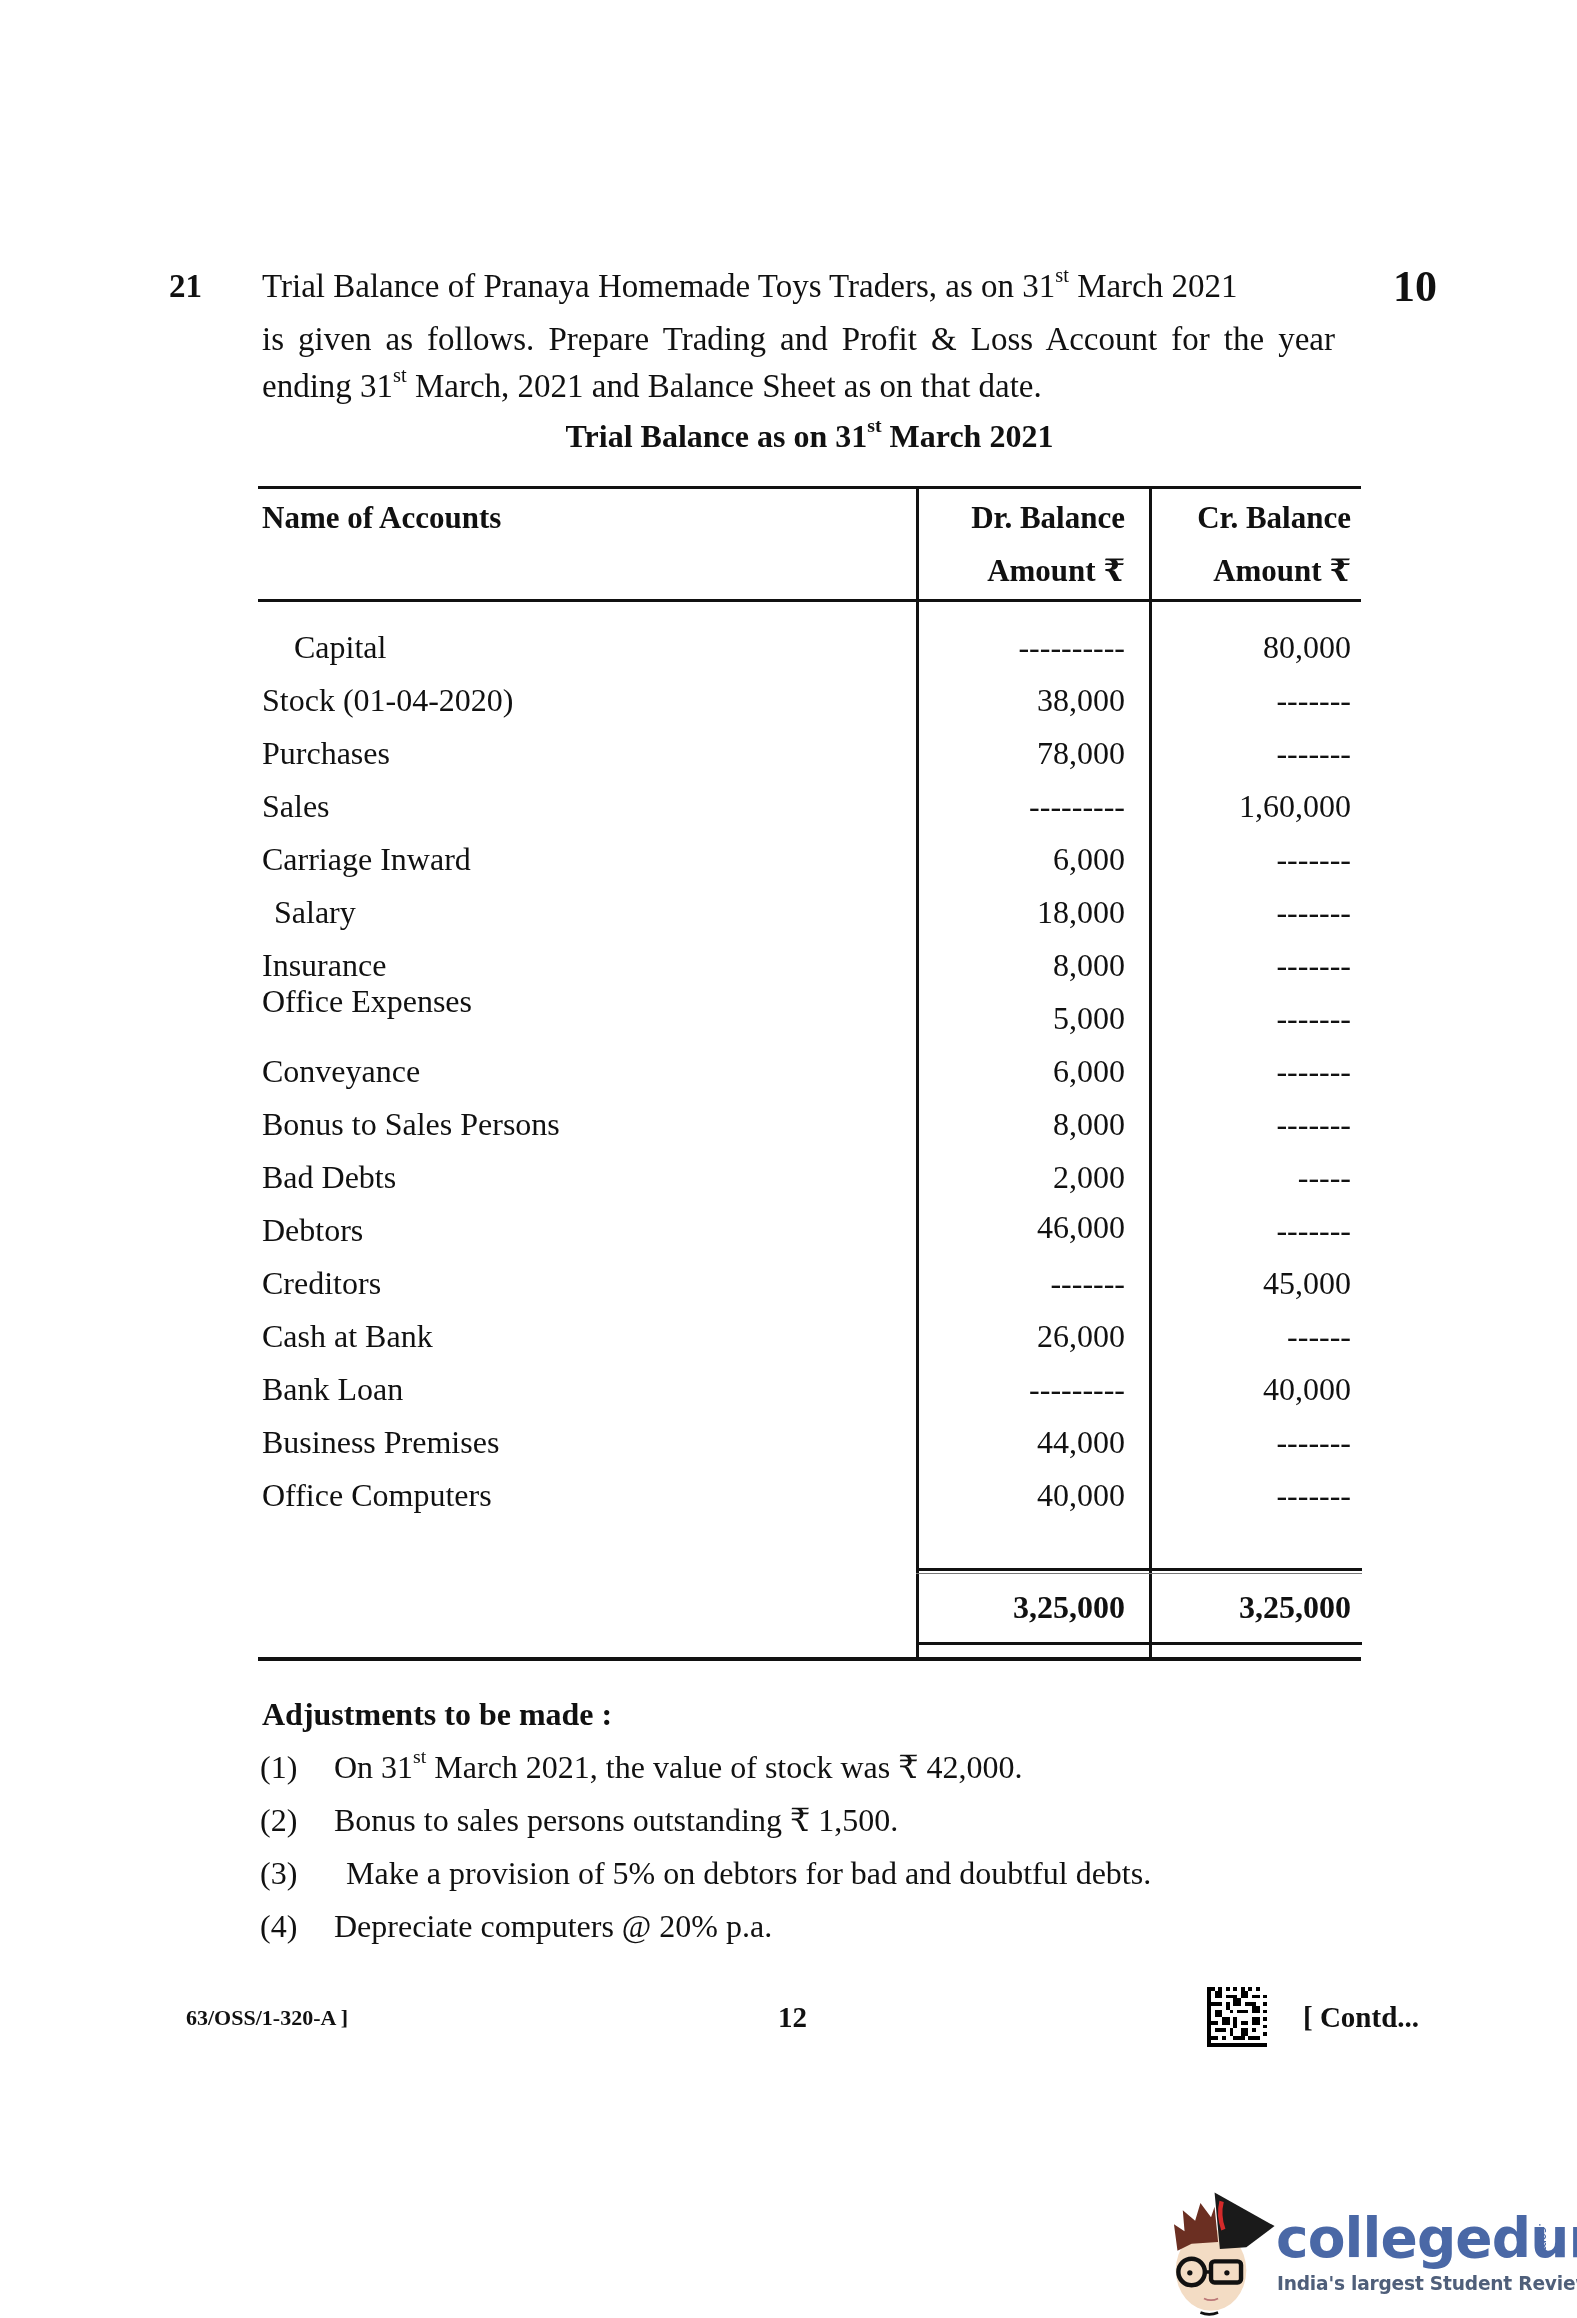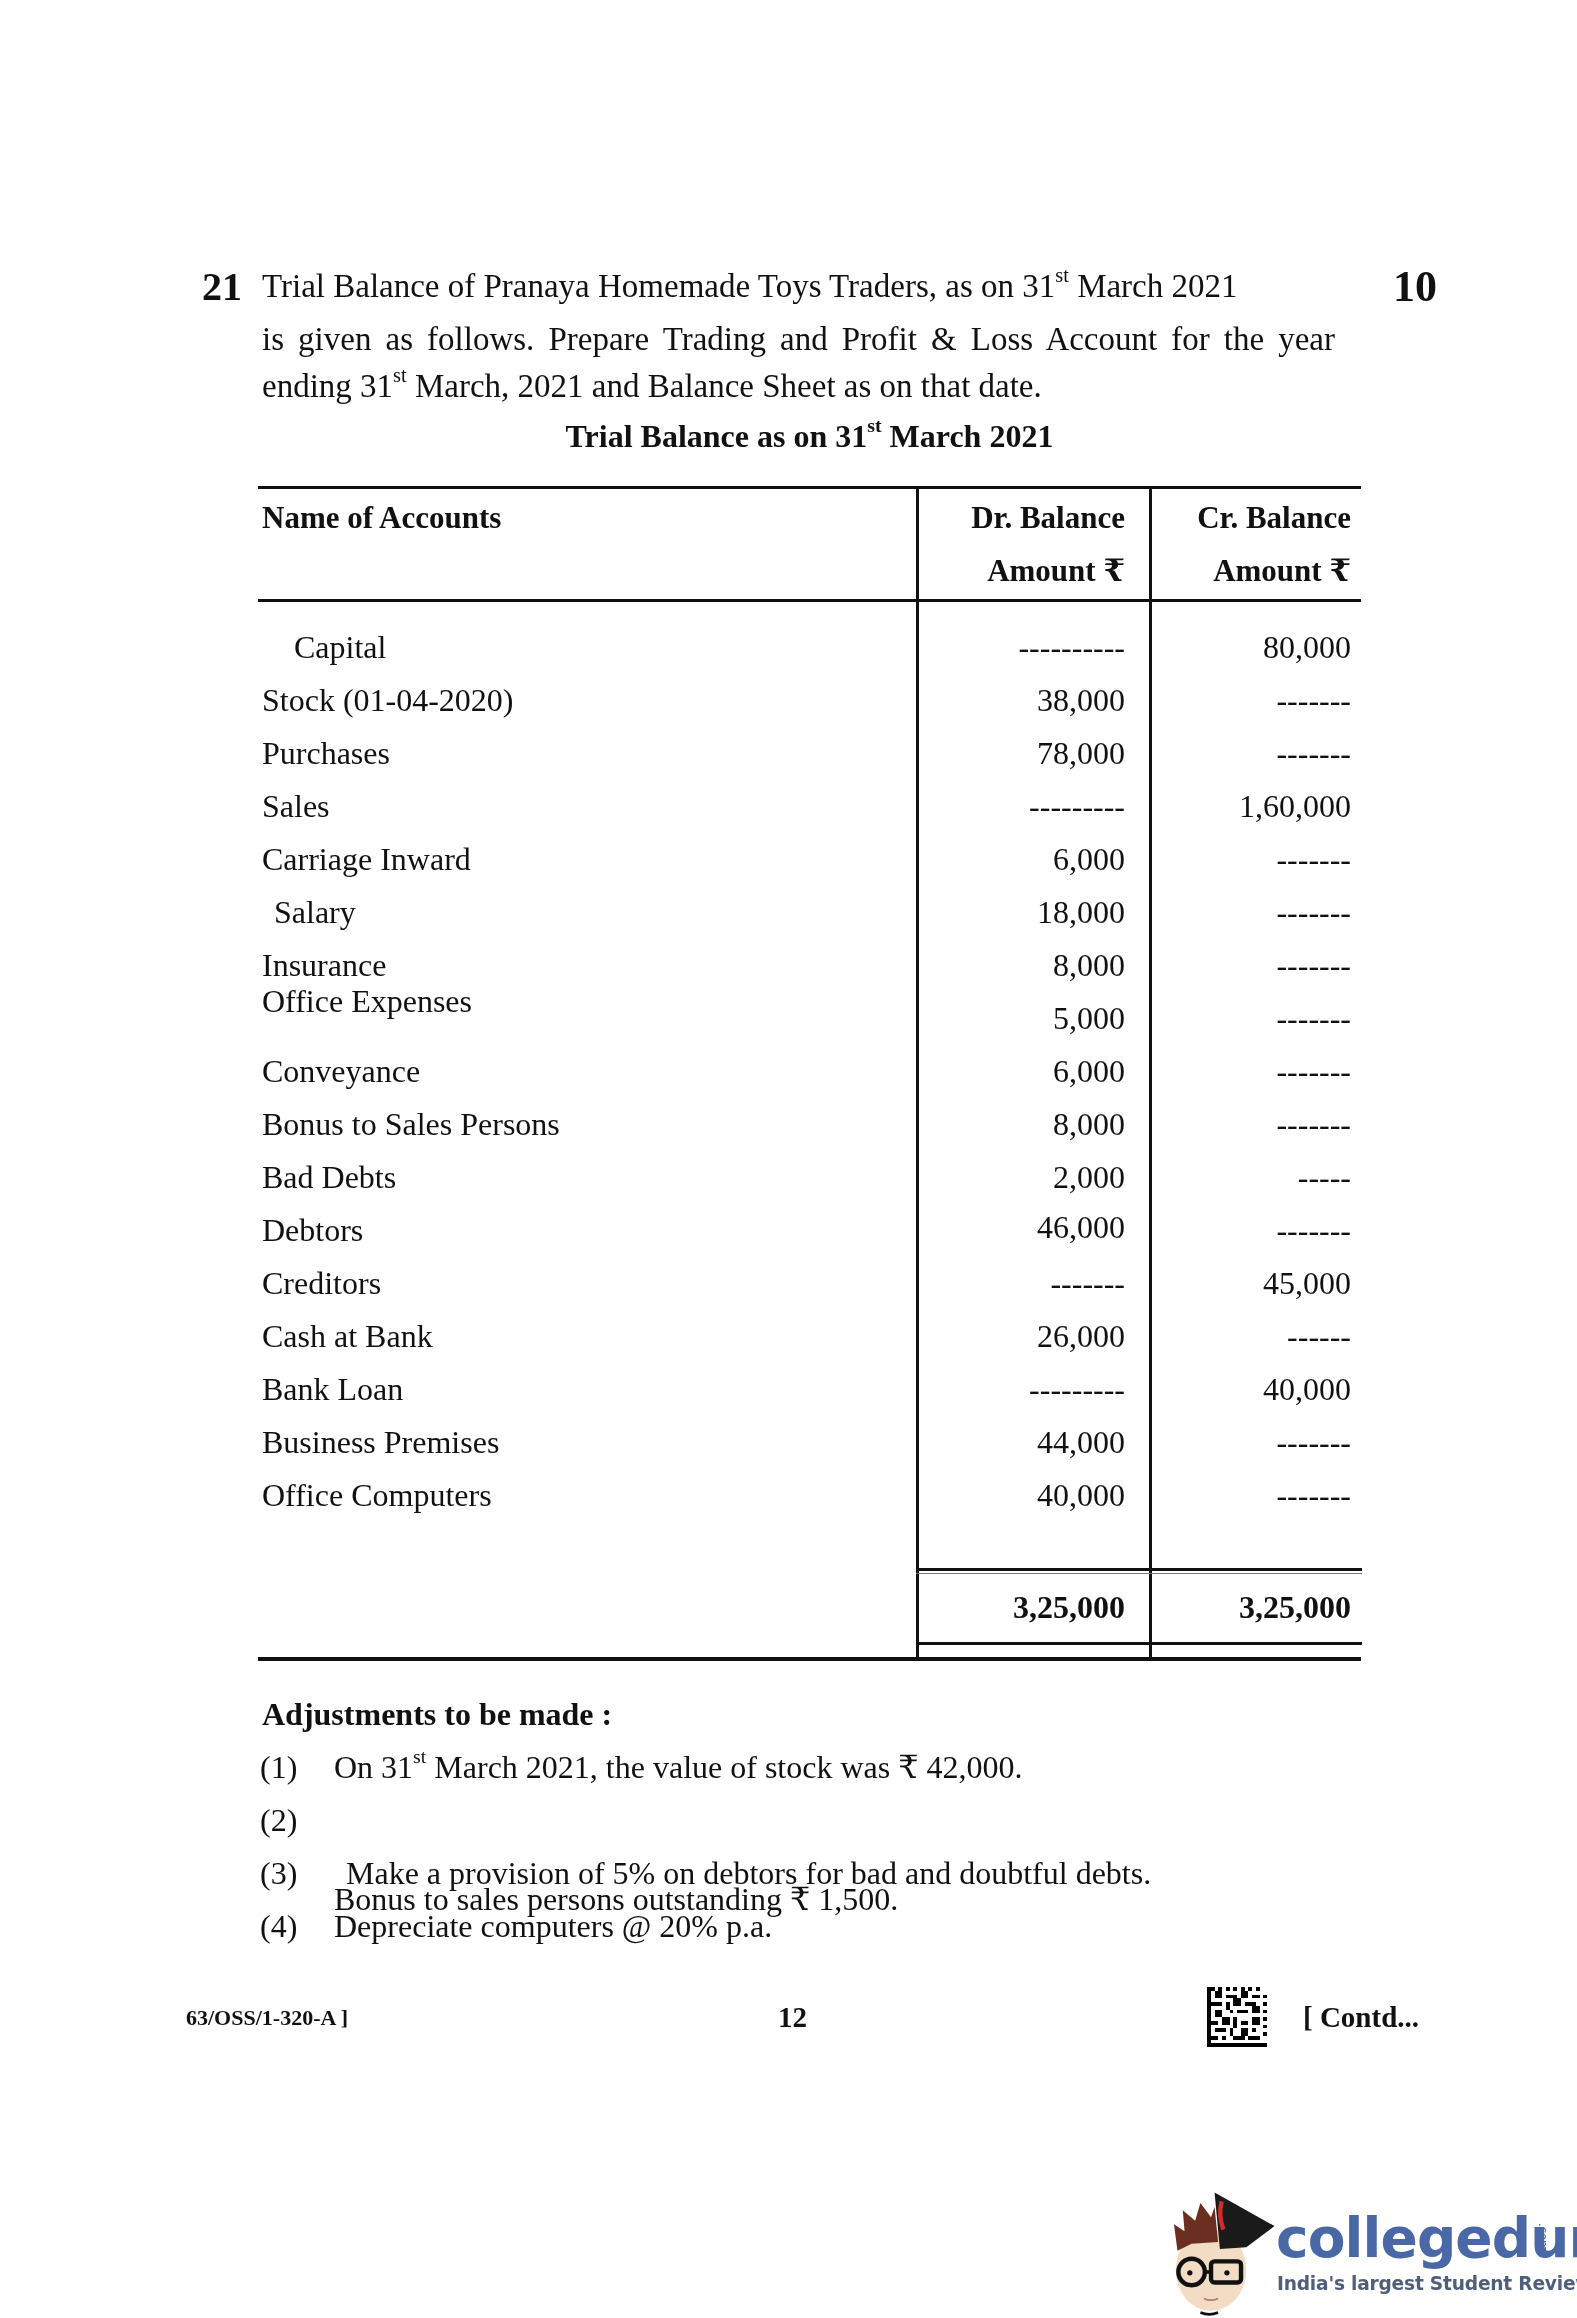--- a/index.html
+++ b/index.html
@@ -2,21 +2,21 @@
 <html style="font-size:14px"><head>
   <meta charset="utf-8">
   <style>
     html, body { margin: 0; padding: 0; }
     body {
       width: 1578px; height: 2319px; position: relative; overflow: hidden;
       background: #ffffff; color: #111;
       font-family: "Liberation Serif", "DejaVu Serif", serif;
     }
     .abs { position: absolute; }
-    .qnum { left: 202px; top: 267px; font-size: 40px; font-weight: bold; line-height: 39px; }
+    .qnum { left: 169px; top: 267px; font-size: 33px; font-weight: bold; line-height: 39px; }
     .marks { left: 1393px; top: 267px; font-size: 44px; font-weight: bold; line-height: 39px; }
     .qtext { left: 262px; width: 1073px; font-size: 33px; line-height: 39px; white-space: nowrap; }
     .qtext.l1 { top: 267px; }
     .qtext.l2 { top: 320px; text-align: justify; text-align-last: justify; }
     .qtext.l3 { top: 367px; }
     sup { font-size: 0.62em; line-height: 0; position: relative; top: -0.15em; vertical-align: super; }
     .tb-title { left: 258px; width: 1103px; top: 417px; text-align: center; font-size: 32px; font-weight: bold; line-height: 39px; }
 
     
     .hrule { background: #111; height: 2.7px; }
@@ -163,21 +163,21 @@
 </div>
 
 <div class="abs adj-head">Adjustments to be made :</div>
 
 <div>
   <div class="abs adj-num" style="top:1748px;">(1)</div>
   <div class="abs adj-text" style="top:1748px;"><span>On 31</span><sup>st</sup><span> March 2021, the value of stock was ₹ 42,000.</span></div>
 </div>
 <div>
   <div class="abs adj-num" style="top:1801px;">(2)</div>
-  <div class="abs adj-text" style="top:1880px;">Bonus to sales persons outstanding ₹ 1,500.</div>
+  <div class="abs adj-text" style="top:1801px;">Bonus to sales persons outstanding ₹ 1,500.</div>
 </div>
 <div>
   <div class="abs adj-num" style="top:1854px;">(3)</div>
   <div class="abs adj-text" style="top:1854px;margin-left:12px;">Make a provision of 5% on debtors for bad and doubtful debts.</div>
 </div>
 <div>
   <div class="abs adj-num" style="top:1907px;">(4)</div>
   <div class="abs adj-text" style="top:1907px;">Depreciate computers @ 20% p.a.</div>
 </div>
 

